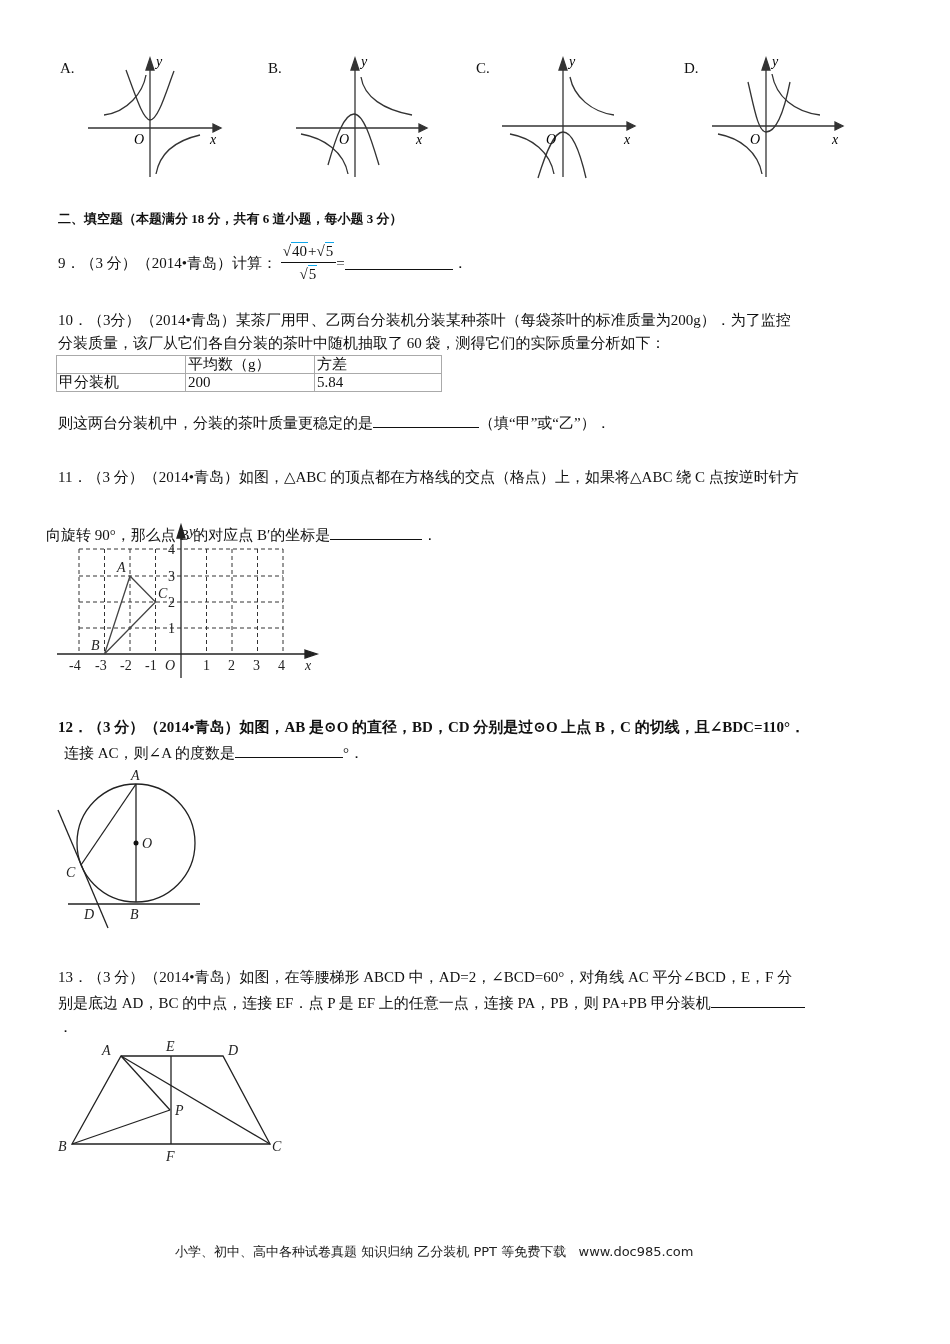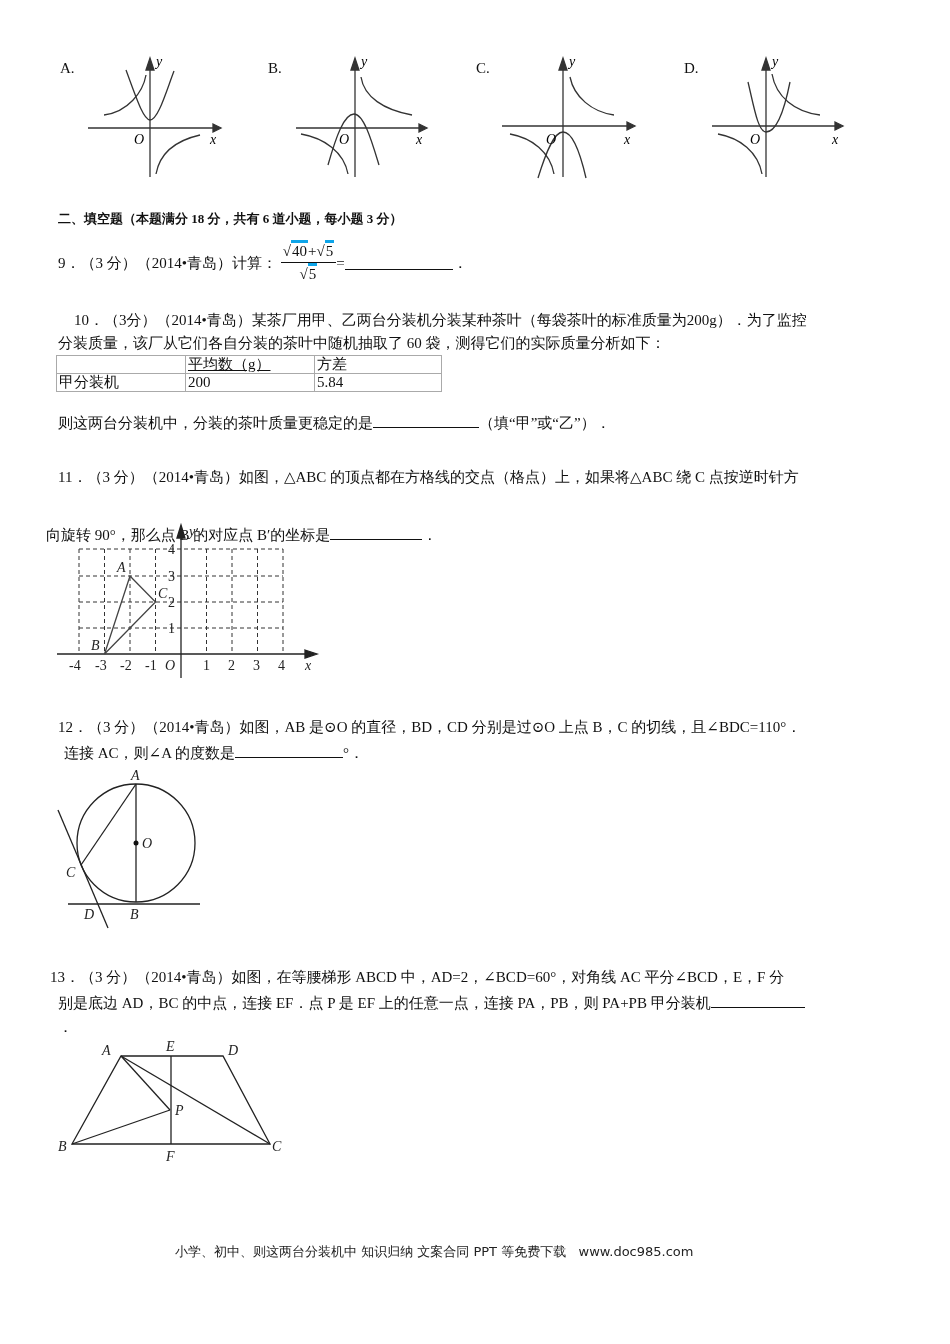--- a/index.html
+++ b/index.html
@@ -7,21 +7,21 @@
          font-family: "Liberation Serif", "DejaVu Serif", serif; color: #111; }
   .abs { position: absolute; }
   .txt { font-size: 15px; line-height: 22px; white-space: nowrap; }
   .opt-label { font-size: 15px; }
   .section { font-weight: bold; font-size: 13px; }
   .blank { display: inline-block; border-bottom: 1px solid #111; height: 14px; vertical-align: baseline; }
   svg text { font-family: "Liberation Serif", "DejaVu Serif", serif; }
   .frac { display: inline-block; vertical-align: middle; text-align: center; font-size: 15px; }
   .frac .num { display: block; border-bottom: 1px solid #111; padding: 0 2px; }
   .frac .den { display: block; }
-  .rad { border-top: 3px solid #0ea5e9; padding: 0 1px; }
+  .rad { border-top: 1px solid #0ea5e9; padding: 0 1px; }
   table.data { border-collapse: collapse; font-size: 15px; }
   table.data td { border: 1px solid #aaa; padding: 0 2px; height: 17px; line-height: 17px; }
   .footer { font-family: "DejaVu Sans", "Liberation Sans", sans-serif; font-size: 13px; color: #222; }
 </style>
 </head>
 <body>
 
 <div class="abs" style="left:0;top:50px;width:950px;height:140px;">
 
   <span class="abs opt-label" style="left:60px;top:10px;">A.</span>
@@ -96,27 +96,27 @@
   <span class="frac">
     <span class="num">
       <span>√</span><span class="rad">40</span><span>+</span><span>√</span><span class="rad">5</span>
     </span>
     <span class="den">
       <span>√</span><span class="rad">5</span>
     </span>
   </span><span style="vertical-align:middle;">=</span><span class="blank" style="width:108px;vertical-align:middle;"></span><span style="vertical-align:middle;">．</span>
 </div>
 
-<div class="abs txt" style="left:58px;top:309px;margin-left:16px;">10．（3分）（2014•青岛）某茶厂用甲、乙两台分装机分装某种茶叶（每袋茶叶的标准质量为200g）．为了监控</div>
+<div class="abs txt" style="left:58px;top:309px;">10．（3分）（2014•青岛）某茶厂用甲、乙两台分装机分装某种茶叶（每袋茶叶的标准质量为200g）．为了监控</div>
 <div class="abs txt" style="left:58px;top:332px;">分装质量，该厂从它们各自分装的茶叶中随机抽取了 60 袋，测得它们的实际质量分析如下：</div>
 <table class="abs data" style="left:56px;top:355px;width:386px;">
   <tbody>
       <tr>
     <td style="width:124px;"></td>
-    <td style="width:124px;text-decoration:underline;">平均数（g）</td>
+    <td style="width:124px;">平均数（g）</td>
     <td>方差</td>
   </tr>
   <tr>
     <td>甲分装机</td>
     <td>200</td>
     <td>5.84</td>
   </tr>
 </tbody>
   </table>
 <div class="abs txt" style="left:58px;top:412px;">
@@ -167,21 +167,21 @@
     <text x="173" y="148">2</text>
     <text x="198" y="148">3</text>
     <text x="223" y="148">4</text>
     <text x="113" y="111">1</text>
     <text x="113" y="85">2</text>
     <text x="113" y="59">3</text>
     <text x="113" y="32">4</text>
   </g>
 </svg>
 
-<div class="abs txt" style="left:58px;top:716px;">12．（3 分）（2014•青岛）如图，AB 是⊙O 的直径，BD，CD 分别是过⊙O 上点 B，C 的切线，且∠BDC=110°．</div>
+<div class="abs txt" style="left:58px;top:716px;font-weight:bold;">12．（3 分）（2014•青岛）如图，AB 是⊙O 的直径，BD，CD 分别是过⊙O 上点 B，C 的切线，且∠BDC=110°．</div>
 <div class="abs txt" style="left:64px;top:742px;">
   <span>连接 AC，则∠A 的度数是</span><span class="blank" style="width:108px;"></span><span>°．</span>
 </div>
 <svg class="abs" style="left:50px;top:765px;" width="170" height="170" viewBox="0 0 170 170">
   <g stroke="#222" stroke-width="1.3" fill="none">
     <circle cx="86" cy="78" r="59"></circle>
     <line x1="86" y1="19" x2="86" y2="137"></line>
     <line x1="18" y1="139" x2="150" y2="139"></line>
     <line x1="8" y1="45" x2="58" y2="163"></line>
     <line x1="31" y1="100" x2="86" y2="19"></line>
@@ -189,21 +189,21 @@
   <circle cx="86" cy="78" r="2.5" fill="#111"></circle>
   <g font-size="14" font-style="italic" fill="#222">
     <text x="81" y="15">A</text>
     <text x="92" y="83">O</text>
     <text x="16" y="112">C</text>
     <text x="34" y="154">D</text>
     <text x="80" y="154">B</text>
   </g>
 </svg>
 
-<div class="abs txt" style="left:50px;top:966px;">13．（3 分）（2014•青岛）如图，在等腰梯形 ABCD 中，AD=2，∠BCD=60°，对角线 AC 平分∠BCD，E，F 分</div>
+<div class="abs txt" style="left:58px;top:966px;">13．（3 分）（2014•青岛）如图，在等腰梯形 ABCD 中，AD=2，∠BCD=60°，对角线 AC 平分∠BCD，E，F 分</div>
 <div class="abs txt" style="left:58px;top:992px;">
   <span>别是底边 AD，BC 的中点，连接 EF．点 P 是 EF 上的任意一点，连接 PA，PB，则 PA+PB 甲分装机</span><span class="blank" style="width:94px;"></span>
 </div>
 <div class="abs txt" style="left:58px;top:1016px;">．</div>
 <svg class="abs" style="left:50px;top:1035px;" width="250" height="130" viewBox="0 0 250 130">
   <g stroke="#222" stroke-width="1.3" fill="none">
     <polygon points="71,21 173,21 220,109 22,109"></polygon>
     <line x1="121" y1="21" x2="121" y2="109"></line>
     <line x1="71" y1="21" x2="220" y2="109"></line>
     <line x1="71" y1="21" x2="120" y2="75"></line>
@@ -213,13 +213,13 @@
     <text x="52" y="20">A</text>
     <text x="116" y="16">E</text>
     <text x="178" y="20">D</text>
     <text x="125" y="80">P</text>
     <text x="8" y="116">B</text>
     <text x="116" y="126">F</text>
     <text x="222" y="116">C</text>
   </g>
 </svg>
 
-<div class="abs footer" style="left:175px;top:1243px;white-space:pre;">小学、初中、则这两台分装机中 知识归纳 文案合同 PPT 等免费下载   www.doc985.com</div>
+<div class="abs footer" style="left:175px;top:1243px;white-space:pre;">小学、初中、高中各种试卷真题 知识归纳 乙分装机 PPT 等免费下载   www.doc985.com</div>
 
 </body></html>

